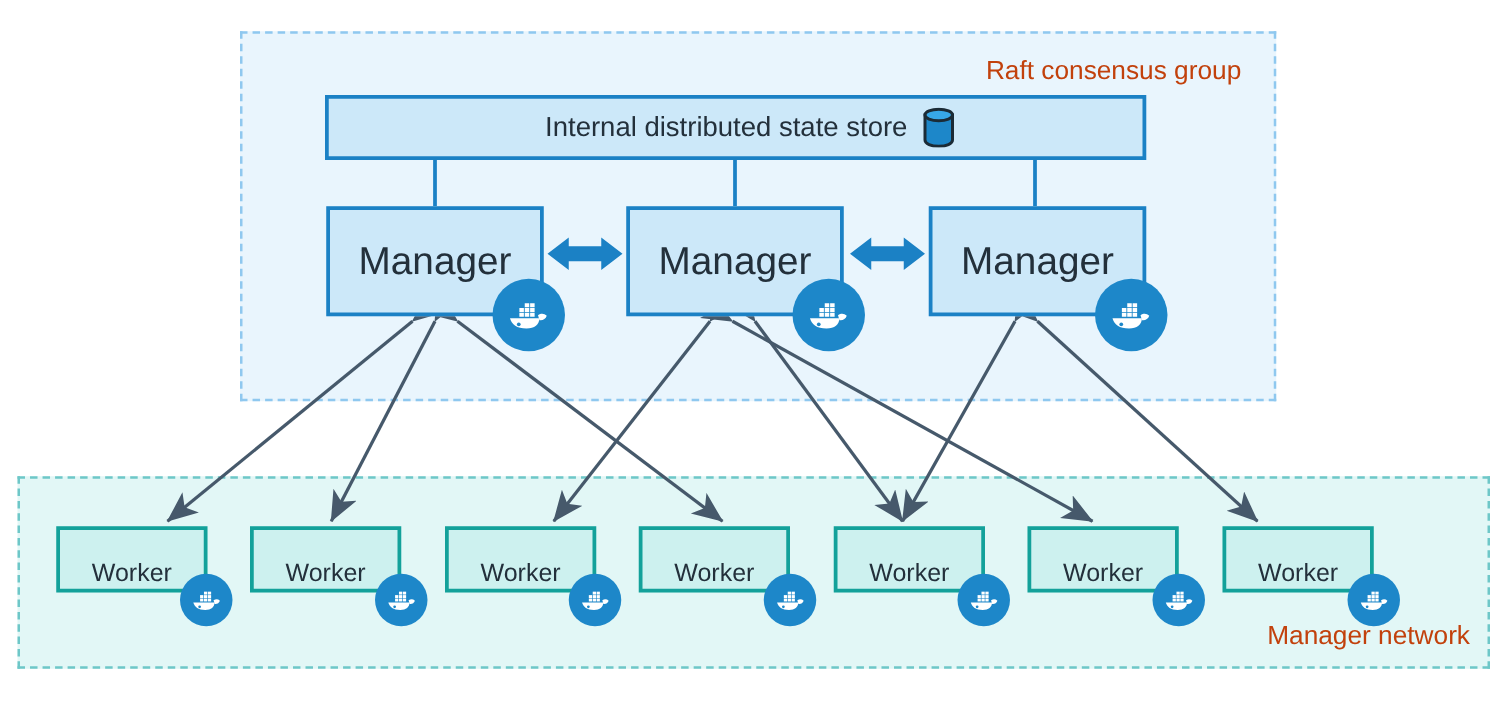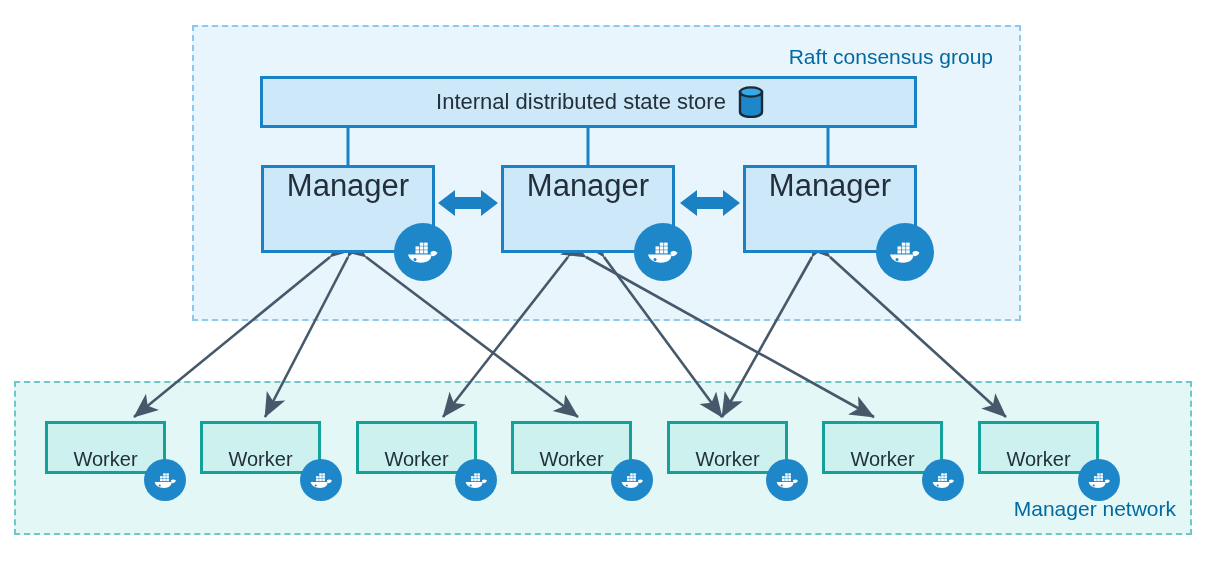--- a/index.html
+++ b/index.html
@@ -42,21 +42,21 @@
   .group-gossip {
     left: 14px;
     top: 381px;
     width: 1178px;
     height: 154px;
     background: #e2f7f6;
     border: 2px dashed #6ec7c8;
   }
   .group-label {
     position: absolute;
-    color: #0369a1;
+    color: #c2410c;
     font-size: 21px;
     white-space: nowrap;
   }
   .group-label-raft {
     right: 26px;
     top: 18px;
   }
   .group-label-gossip {
     right: 14px;
     bottom: 12px;
@@ -87,20 +87,21 @@
   
   .manager {
     position: absolute;
     top: 165px;
     width: 174px;
     height: 88px;
     box-sizing: border-box;
     background: #cce8f9;
     border: 3px solid #1b81c5;
     display: flex;
+    align-items: center;
     justify-content: center;
   }
   .manager-label {
     color: #23303b;
     font-size: 31px;
     white-space: nowrap;
   }
   .m1 { left: 261px; }
   .m2 { left: 501px; }
   .m3 { left: 743px; }

